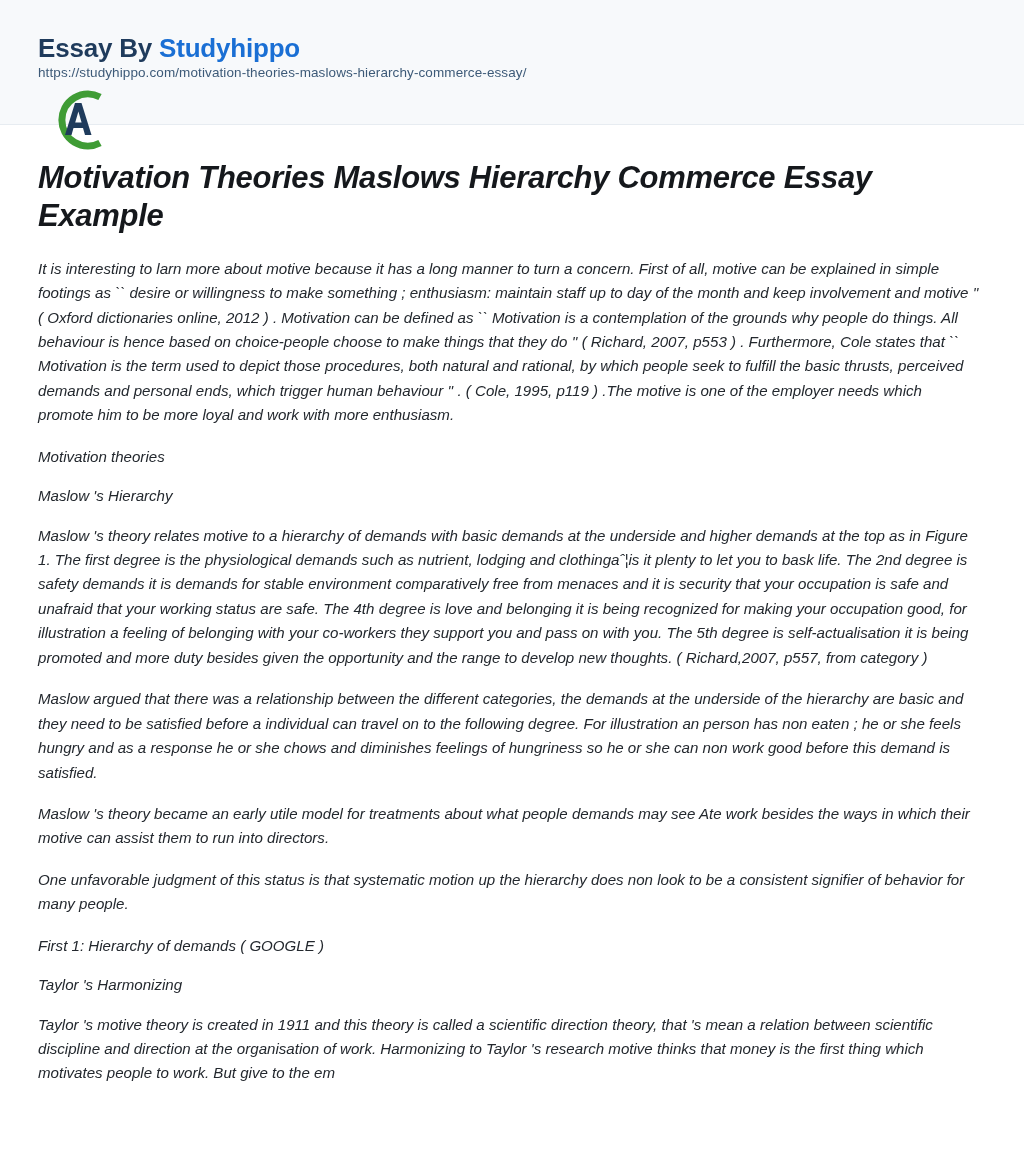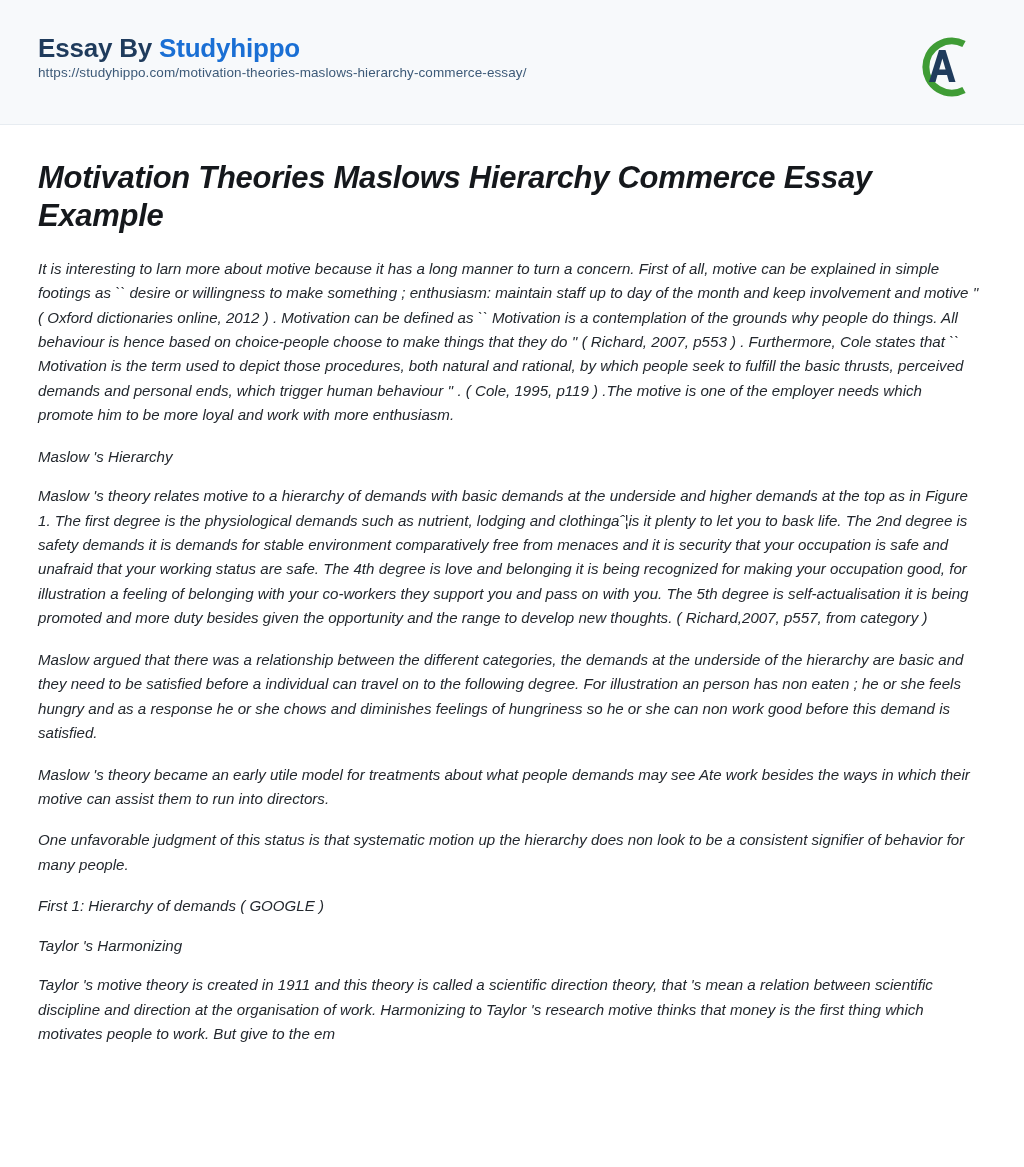--- a/index.html
+++ b/index.html
@@ -18,20 +18,21 @@
   
   .header {
     background: #f7f9fb;
     border-bottom: 1px solid #e7ecf1;
     height: 125px;
     box-sizing: border-box;
     padding: 28px 40px 0 38px;
     display: flex;
     justify-content: space-between;
     align-items: flex-start;
+    flex-direction: column;
   }
   .brand-block {
     padding-top: 6px;
   }
   .brand-line {
     font-size: 26px;
     font-weight: 700;
     color: #1f3b5c;
     letter-spacing: -0.2px;
     line-height: 1.1;
@@ -97,20 +98,21 @@
         <path d="M62 14 A26 26 0 1 0 62 60" fill="none" stroke="#3f9c35" stroke-width="7" stroke-linecap="butt"></path>
         <path d="M37 20 L27 52 L33.5 52 L35.5 45 L45 45 L47 52 L53.5 52 L43.5 20 Z M37.2 39.5 L40.4 28.5 L43.6 39.5 Z" fill="#1f3b5c"></path>
       </svg>
     </div>
   </div>
 
   <div class="article">
     <h1 class="title">Motivation Theories Maslows Hierarchy Commerce Essay Example</h1>
 
     <p class="para">It is interesting to larn more about motive because it has a long manner to turn a concern. First of all, motive can be explained in simple footings as `` desire or willingness to make something ; enthusiasm: maintain staff up to day of the month and keep involvement and motive '' ( Oxford dictionaries online, 2012 ) . Motivation can be defined as `` Motivation is a contemplation of the grounds why people do things. All behaviour is hence based on choice-people choose to make things that they do '' ( Richard, 2007, p553 ) . Furthermore, Cole states that `` Motivation is the term used to depict those procedures, both natural and rational, by which people seek to fulfill the basic thrusts, perceived demands and personal ends, which trigger human behaviour '' . ( Cole, 1995, p119 ) .The motive is one of the employer needs which promote him to be more loyal and work with more enthusiasm.</p>
+    <p class="para tight">Motivation theories</p>
     <p class="para tight">Maslow 's Hierarchy</p>
     <p class="para">Maslow 's theory relates motive to a hierarchy of demands with basic demands at the underside and higher demands at the top as in Figure 1. The first degree is the physiological demands such as nutrient, lodging and clothingaˆ¦is it plenty to let you to bask life. The 2nd degree is safety demands it is demands for stable environment comparatively free from menaces and it is security that your occupation is safe and unafraid that your working status are safe. The 4th degree is love and belonging it is being recognized for making your occupation good, for illustration a feeling of belonging with your co-workers they support you and pass on with you. The 5th degree is self-actualisation it is being promoted and more duty besides given the opportunity and the range to develop new thoughts. ( Richard,2007, p557, from category )</p>
     <p class="para">Maslow argued that there was a relationship between the different categories, the demands at the underside of the hierarchy are basic and they need to be satisfied before a individual can travel on to the following degree. For illustration an person has non eaten ; he or she feels hungry and as a response he or she chows and diminishes feelings of hungriness so he or she can non work good before this demand is satisfied.</p>
     <p class="para">Maslow 's theory became an early utile model for treatments about what people demands may see Ate work besides the ways in which their motive can assist them to run into directors.</p>
     <p class="para">One unfavorable judgment of this status is that systematic motion up the hierarchy does non look to be a consistent signifier of behavior for many people.</p>
     <p class="para tight">First 1: Hierarchy of demands ( GOOGLE )</p>
     <p class="para tight">Taylor 's Harmonizing</p>
     <p class="para last">Taylor 's motive theory is created in 1911 and this theory is called a scientific direction theory, that 's mean a relation between scientific discipline and direction at the organisation of work. Harmonizing to Taylor 's research motive thinks that money is the first thing which motivates people to work. But give to the em</p>
   </div>
 

